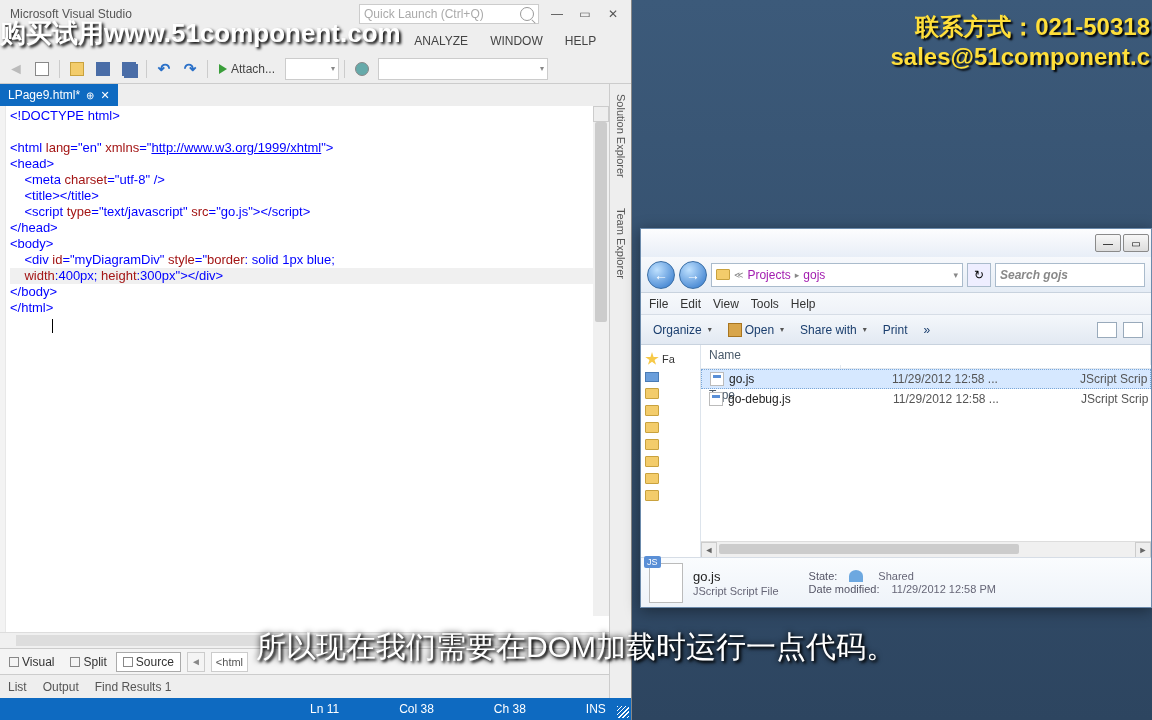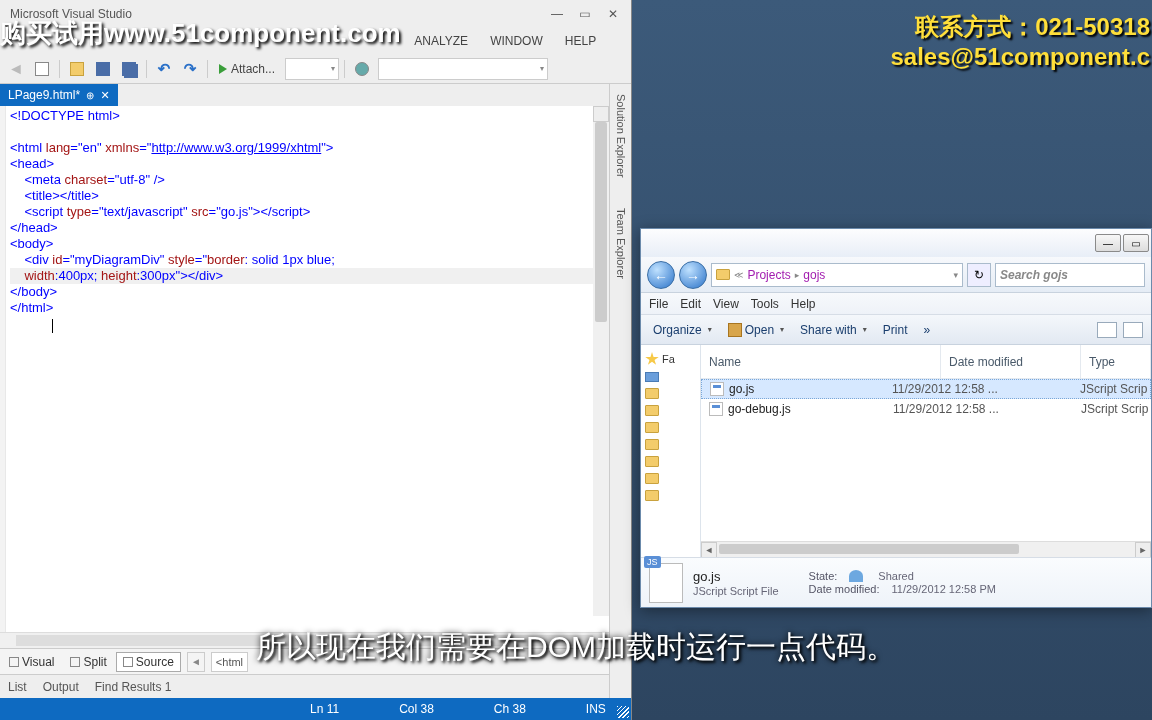--- a/index.html
+++ b/index.html
@@ -86,21 +86,21 @@
 .view-ico{width:20px;height:16px;border:1px solid #9ab;background:#fff;}
 
 .exp-body{flex:1;display:flex;overflow:hidden;}
 .exp-tree{width:60px;background:#fff;border-right:1px solid #dde4ec;padding:4px 2px;font-size:11px;overflow:hidden;}
 .tree-item{display:flex;align-items:center;gap:3px;padding:3px 2px;color:#333;}
 .star-ico{width:14px;height:14px;background:#f7c948;clip-path:polygon(50% 0,61% 35%,98% 35%,68% 57%,79% 91%,50% 70%,21% 91%,32% 57%,2% 35%,39% 35%);}
 .folder-ico{width:14px;height:11px;background:#f3cc6b;border:1px solid #c9a23e;border-radius:1px;}
 .drive-ico{width:14px;height:10px;background:#6a9edb;border:1px solid #4a7bb5;}
 
 .exp-list{flex:1;background:#fff;display:flex;flex-direction:column;position:relative;}
-.list-header{height:34px;border-bottom:1px solid #e4e9ef;display:flex;font-size:12px;color:#4a5a6a;}
+.list-header{height:24px;border-bottom:1px solid #e4e9ef;display:flex;font-size:12px;color:#4a5a6a;flex-direction:column;}
 .lh-col{padding:3px 8px;border-right:1px solid #e4e9ef;display:flex;align-items:center;}
 .lh-name{flex:1;} .lh-date{width:140px;} .lh-type{width:70px;}
 .list-rows{flex:1;overflow:hidden;}
 .row{height:20px;display:flex;align-items:center;font-size:12px;color:#222;}
 .row.sel{background:#d6e8ff;border:1px dotted #7aa7d8;}
 .r-name{flex:1;display:flex;align-items:center;gap:5px;padding-left:8px;}
 .r-date{width:140px;color:#555;} .r-type{width:70px;color:#555;margin-left:48px;}
 .js-ico{width:14px;height:14px;background:#fff;border:1px solid #bbb;position:relative;}
 .js-ico::after{content:'';position:absolute;top:2px;left:2px;right:2px;height:3px;background:#5a8fd6;}
 .h-scroll{height:16px;background:#f0f0f0;border-top:1px solid #ddd;position:relative;}
@@ -123,20 +123,24 @@
 <div class="overlay-top-left">购买试用www.51component.com</div>
 <div class="overlay-top-right">
   <div>联系方式：021-50318</div>
   <div>sales@51component.c</div>
 </div>
 <div class="subtitle">所以现在我们需要在DOM加载时运行一点代码。</div>
 
 <div class="vs-window">
   <div class="vs-titlebar">
     <div class="vs-title">Microsoft Visual Studio</div>
+    <div class="quick-launch">
+      <span>Quick Launch (Ctrl+Q)</span>
+      <div class="ql-icon"></div>
+    </div>
     <div class="win-btn">—</div>
     <div class="win-btn">▭</div>
     <div class="win-btn">✕</div>
   </div>
   <div class="vs-menubar">
     <span style="visibility:hidden">FILE EDIT VIEW PROJECT BUILD DEBUG TEAM SQL TOOLS TEST</span>
     <span>ANALYZE</span>
     <span>WINDOW</span>
     <span>HELP</span>
   </div>

